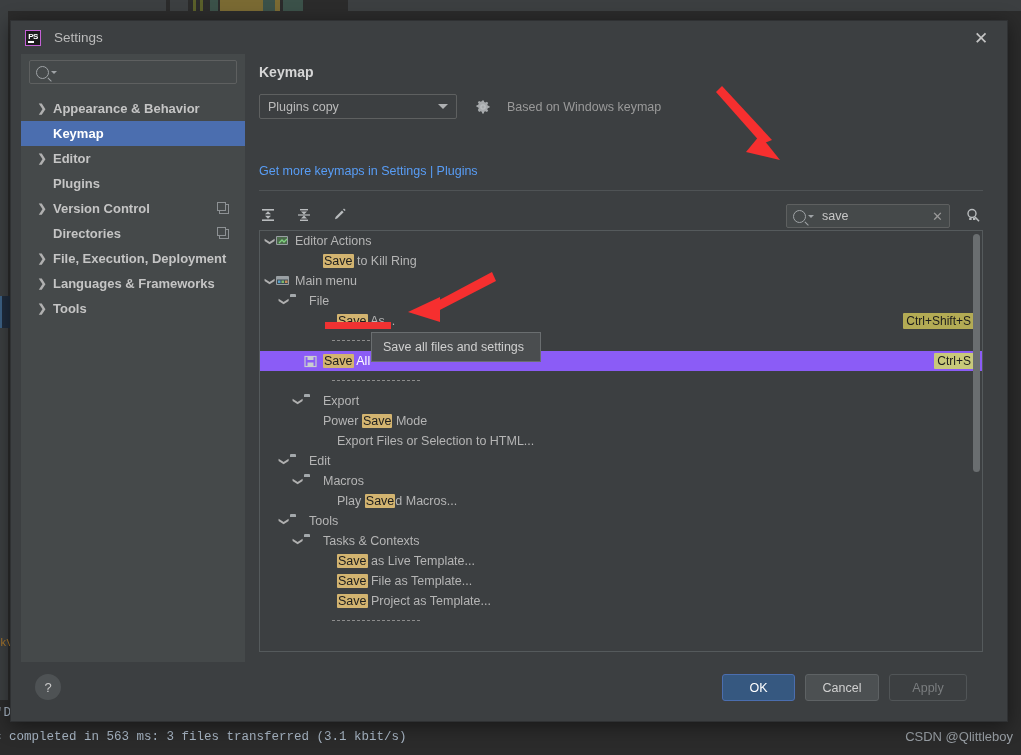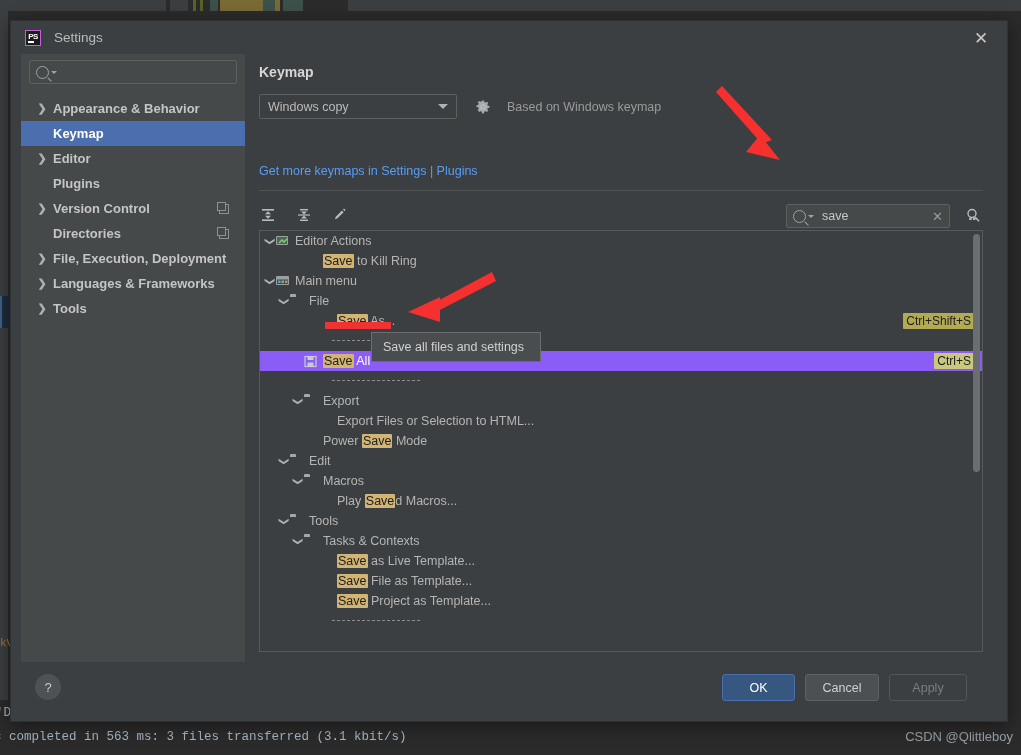--- a/index.html
+++ b/index.html
@@ -306,21 +306,21 @@
               <span class="nav-label">Tools</span>
             </div>
           </div>
       </div>
 
       <div class="pane">
         <div class="pane-title">Keymap</div>
 
         <div class="keymap-row">
           <div class="combo">
-            <span class="combo-label">Windows copy</span>
+            <span class="combo-label">Plugins copy</span>
             <span class="combo-arrow"></span>
           </div>
           <div class="gear">
             <svg width="16" height="16" viewBox="0 0 16 16">
               <path fill="#b9bcbe" d="M8 5.2a2.8 2.8 0 100 5.6 2.8 2.8 0 000-5.6zm0 4.2a1.4 1.4 0 110-2.8 1.4 1.4 0 010 2.8z"></path>
               <path fill="#b9bcbe" d="M7.1 1.4h1.8l.3 1.6 1.3.6 1.4-.9 1.3 1.3-.9 1.4.6 1.3 1.6.3v1.8l-1.6.3-.6 1.3.9 1.4-1.3 1.3-1.4-.9-1.3.6-.3 1.6H7.1l-.3-1.6-1.3-.6-1.4.9L2.8 11l.9-1.4-.6-1.3L1.5 8V6.2l1.6-.3.6-1.3-.9-1.4L4.1 1.9l1.4.9 1.3-.6z" opacity=".85"></path>
             </svg>
           </div>
           <div class="based-on">Based on Windows keymap</div>
         </div>
@@ -432,30 +432,30 @@
               <div class="dashsep">
                 <div class="dashline" style="margin-left: 72px;"></div>
               </div>
               <div class="row">
                 <span style="display: inline-block; width: 32px; flex: 0 0 auto;"></span>
                 <span class="chev" style="transform: rotate(90deg);">❯</span>
                 <span class="ficon"><span class="folder"></span></span>
                 <span><span>Export</span></span>
               </div>
               <div class="row">
+                <span style="display: inline-block; width: 32px; flex: 0 0 auto;"></span>
+                <span class="chev hide" style="transform: rotate(90deg);">❯</span>
+                <span class="ficon"></span>
+                <span><span>Power </span><span class="hlt">Save</span><span> Mode</span></span>
+              </div>
+              <div class="row">
                 <span style="display: inline-block; width: 46px; flex: 0 0 auto;"></span>
                 <span class="chev hide" style="transform: rotate(90deg);">❯</span>
                 <span class="ficon"></span>
                 <span><span>Export Files or Selection to HTML...</span></span>
-              </div>
-              <div class="row">
-                <span style="display: inline-block; width: 32px; flex: 0 0 auto;"></span>
-                <span class="chev hide" style="transform: rotate(90deg);">❯</span>
-                <span class="ficon"></span>
-                <span><span>Power </span><span class="hlt">Save</span><span> Mode</span></span>
               </div>
               <div class="row">
                 <span style="display: inline-block; width: 18px; flex: 0 0 auto;"></span>
                 <span class="chev" style="transform: rotate(90deg);">❯</span>
                 <span class="ficon"><span class="folder"></span></span>
                 <span><span>Edit</span></span>
               </div>
               <div class="row">
                 <span style="display: inline-block; width: 32px; flex: 0 0 auto;"></span>
                 <span class="chev" style="transform: rotate(90deg);">❯</span>

